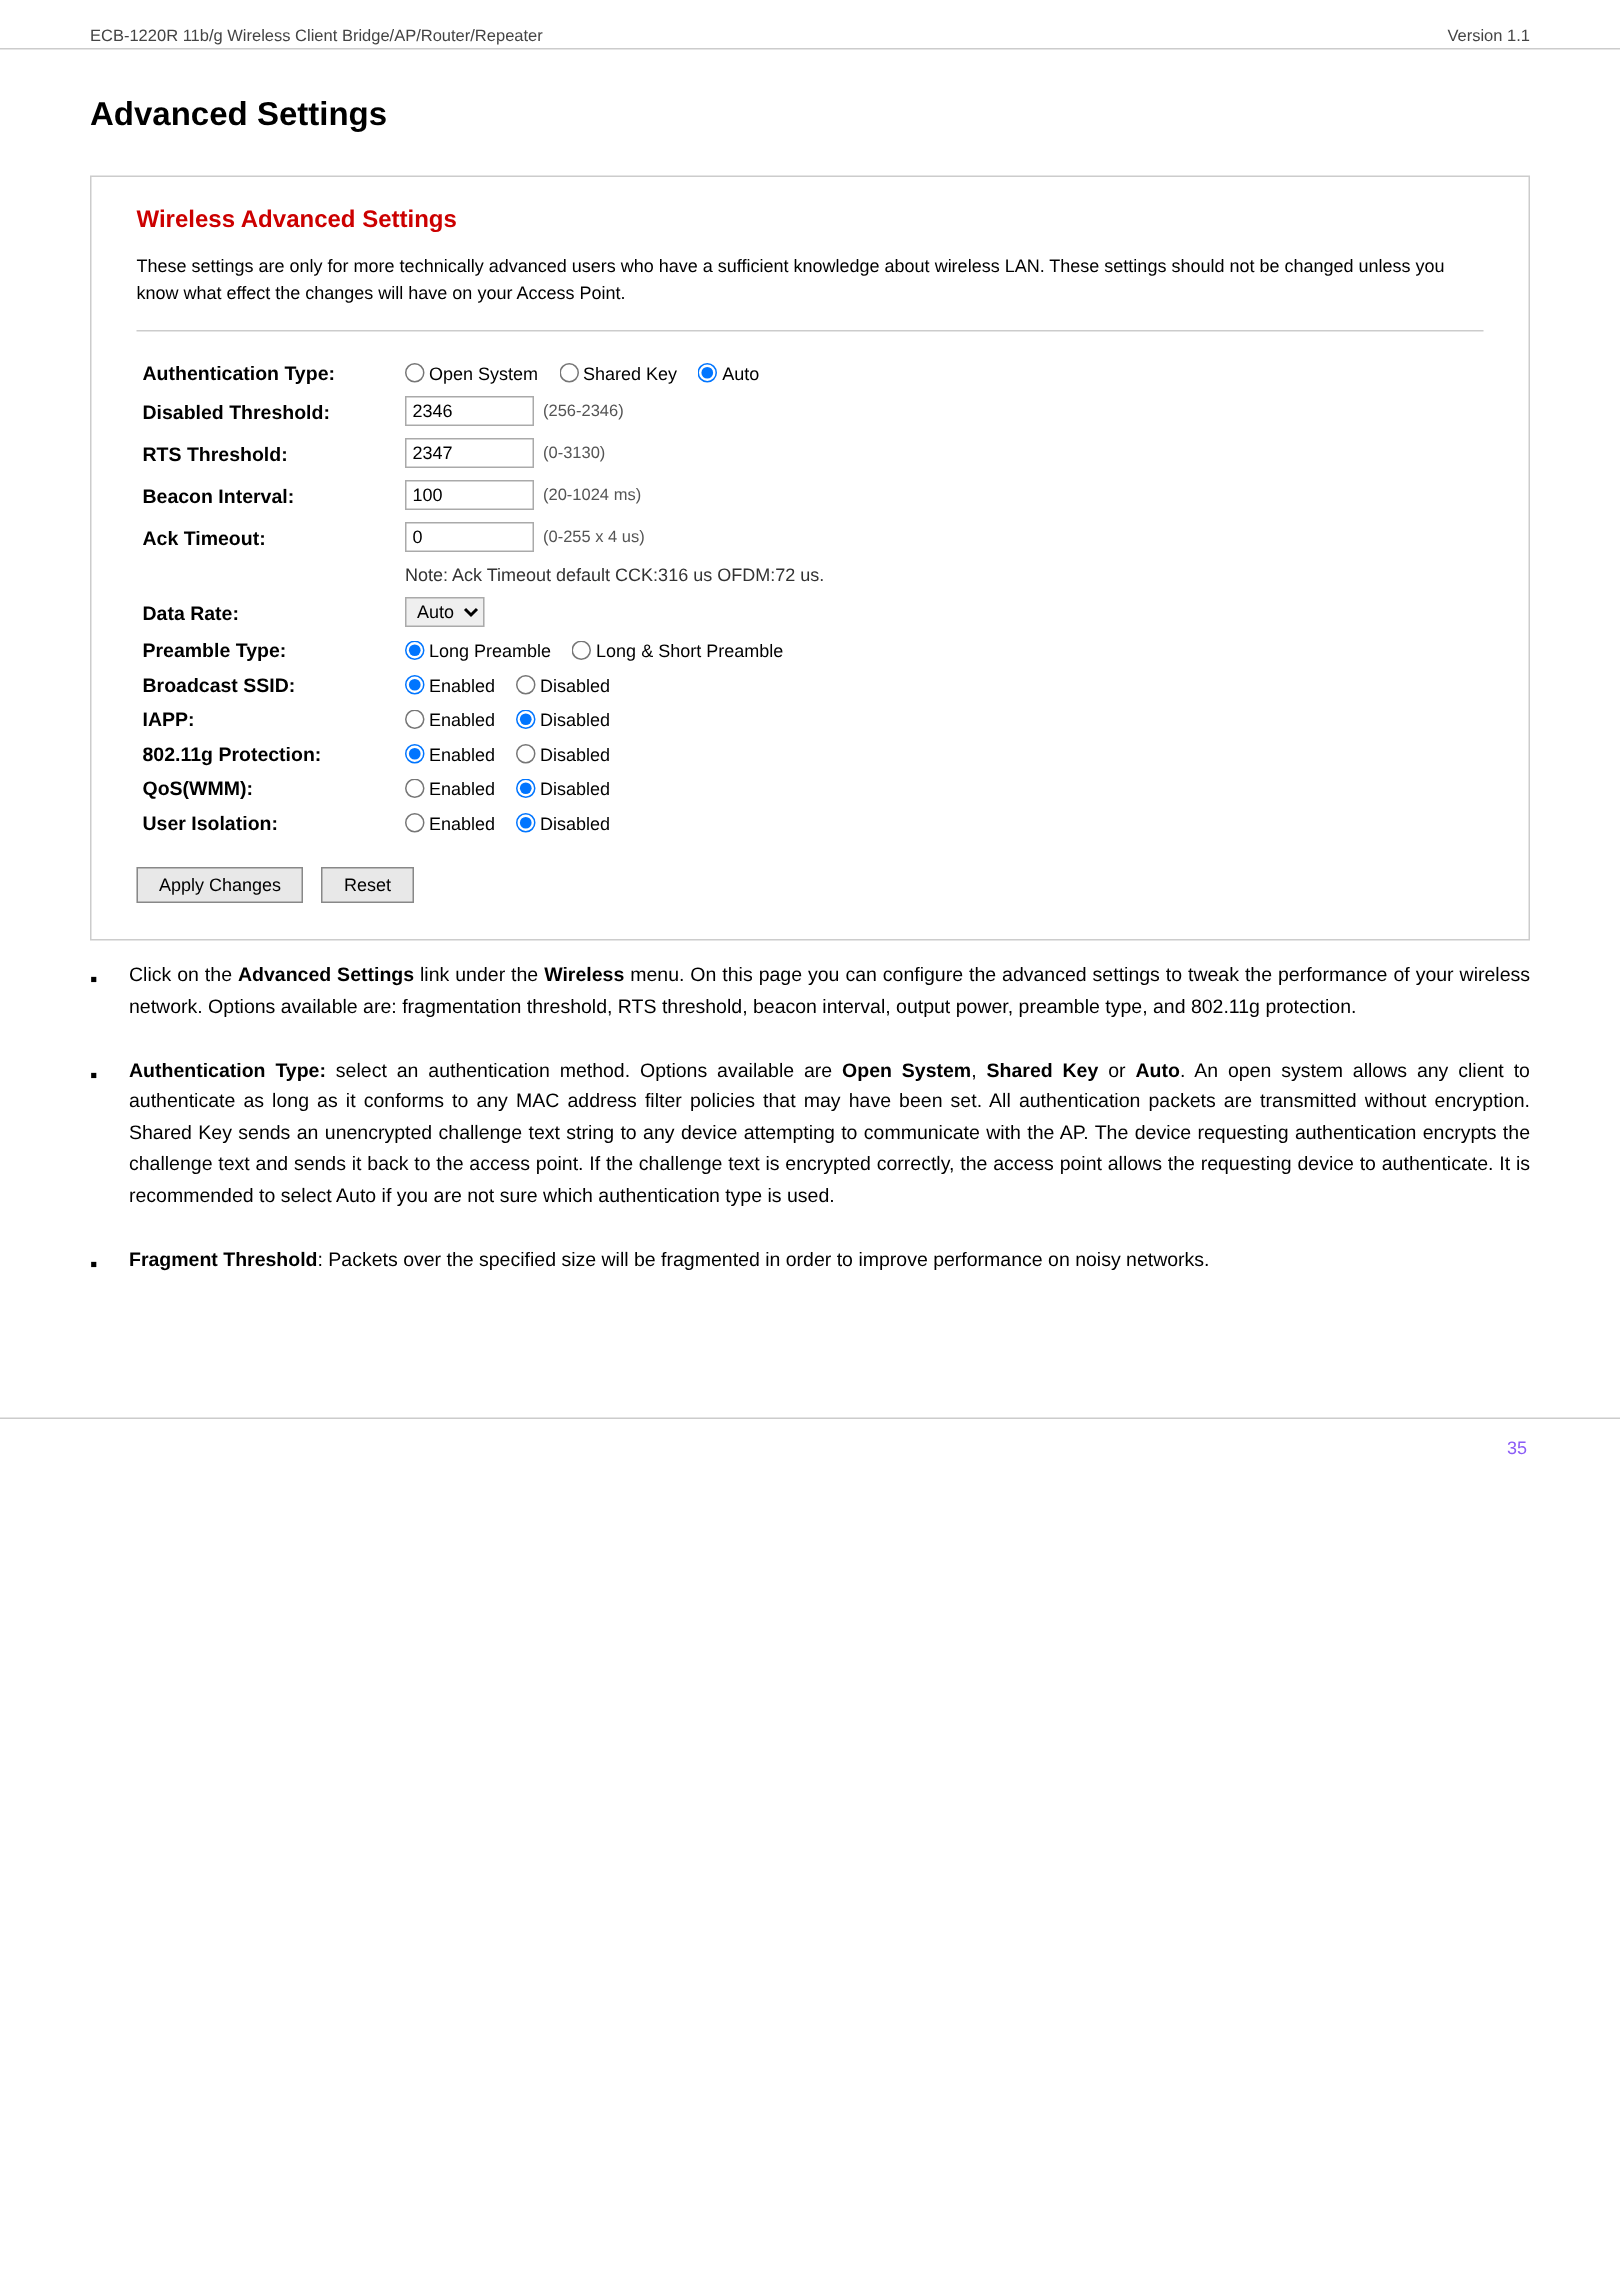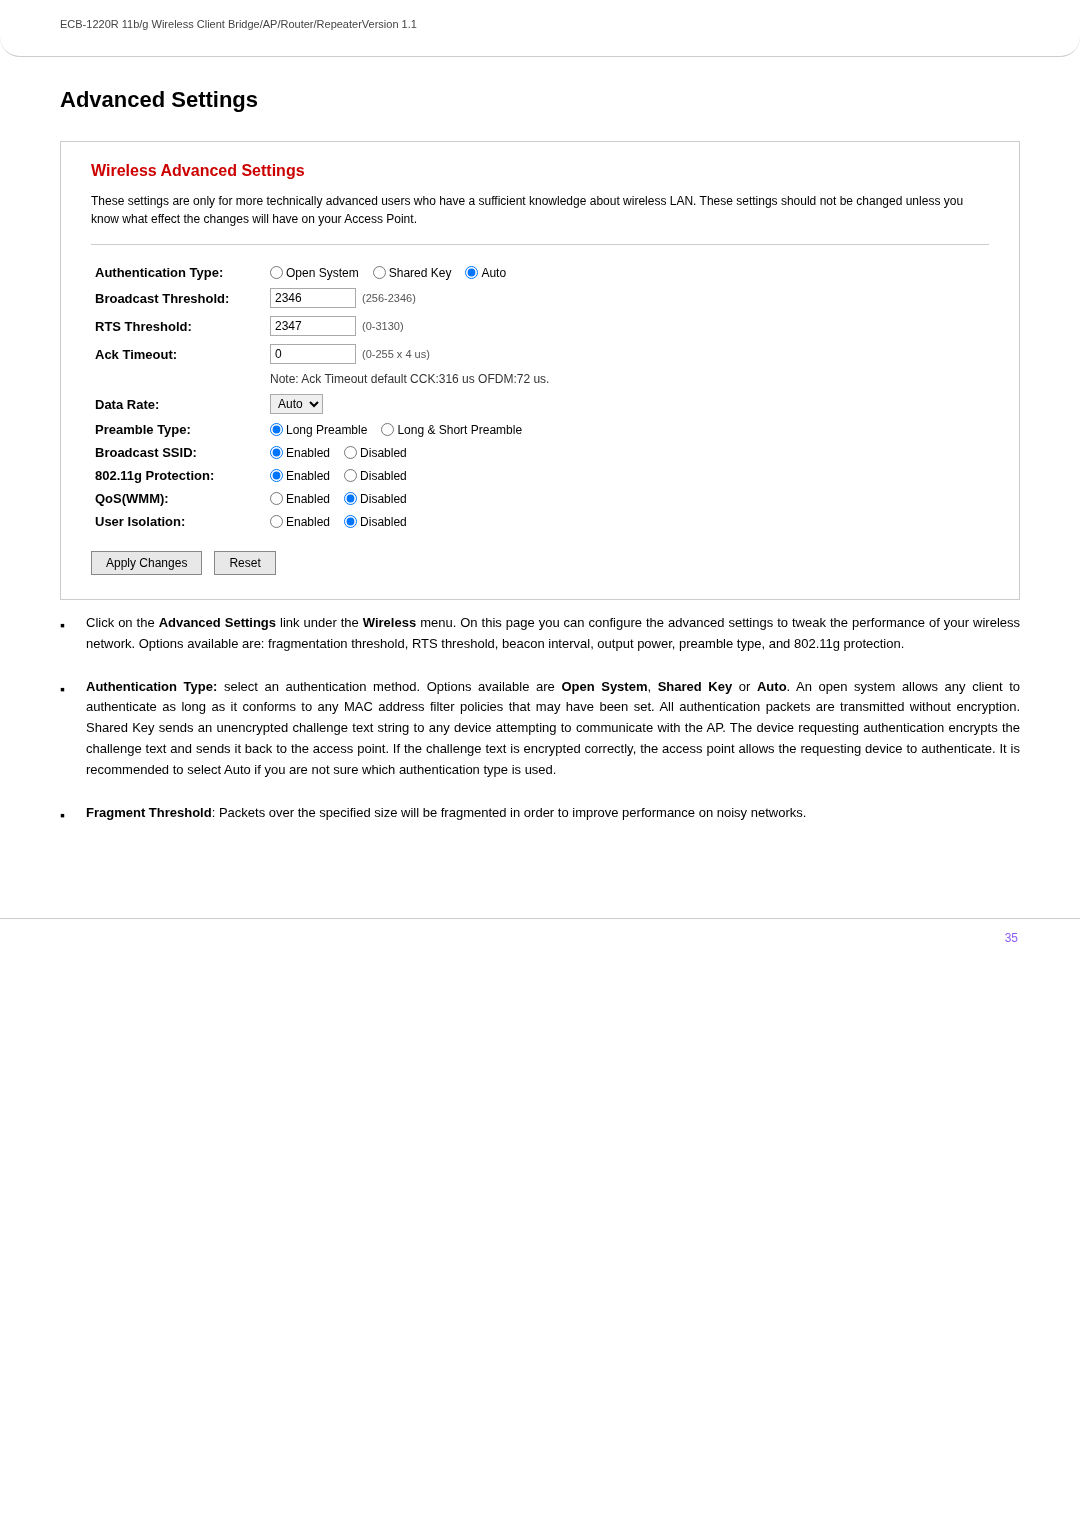--- a/index.html
+++ b/index.html
@@ -7,25 +7,25 @@
       font-family: Arial, sans-serif;
       font-size: 13px;
       color: #000;
       background: #fff;
       width: 1080px;
       min-height: 1527px;
       padding: 0;
     }
     .page-header {
       display: flex;
-      padding: 18px 60px 26px 60px;
+      justify-content: space-between;
+      padding: 18px 60px 2px 60px;
       font-size: 11px;
       color: #444;
       border-bottom: 1px solid #ccc;
-      border-radius: 20px;
     }
     .page-content {
       padding: 30px 60px 40px 60px;
     }
     .page-title {
       font-size: 22px;
       font-weight: bold;
       margin-bottom: 28px;
       color: #000;
     }
@@ -185,39 +185,48 @@
               </label>
               <label class="radio-item">
                 <input type="radio" name="auth_type" checked="" style="">
                 <span>Auto</span>
               </label>
             </div>
           </td>
         </tr>
 
         <tr>
-          <td>Broadcast Threshold:</td>
+          <td>Disabled Threshold:</td>
           <td>
             <div class="inner-row">
               <input type="text" value="2346" style="">
               <span class="range-note">(256-2346)</span>
             </div>
           </td>
         </tr>
 
         <tr>
           <td>RTS Threshold:</td>
           <td>
             <div class="inner-row">
               <input type="text" value="2347" style="">
               <span class="range-note">(0-3130)</span>
             </div>
           </td>
         </tr>
 
+        <tr>
+          <td>Beacon Interval:</td>
+          <td>
+            <div class="inner-row">
+              <input type="text" value="100" style="">
+              <span class="range-note">(20-1024 ms)</span>
+            </div>
+          </td>
+        </tr>
 
         <tr>
           <td>Ack Timeout:</td>
           <td>
             <div class="inner-row">
               <input type="text" value="0" style="">
               <span class="range-note">(0-255 x 4 us)</span>
             </div>
           </td>
         </tr>
@@ -261,20 +270,35 @@
                 <span>Enabled</span>
               </label>
               <label class="radio-item">
                 <input type="radio" name="bssid" style="">
                 <span>Disabled</span>
               </label>
             </div>
           </td>
         </tr>
 
+        <tr>
+          <td>IAPP:</td>
+          <td>
+            <div class="radio-group">
+              <label class="radio-item">
+                <input type="radio" name="iapp" style="">
+                <span>Enabled</span>
+              </label>
+              <label class="radio-item">
+                <input type="radio" name="iapp" checked="" style="">
+                <span>Disabled</span>
+              </label>
+            </div>
+          </td>
+        </tr>
 
         <tr>
           <td>802.11g Protection:</td>
           <td>
             <div class="radio-group">
               <label class="radio-item">
                 <input type="radio" name="protection" checked="" style="">
                 <span>Enabled</span>
               </label>
               <label class="radio-item">

